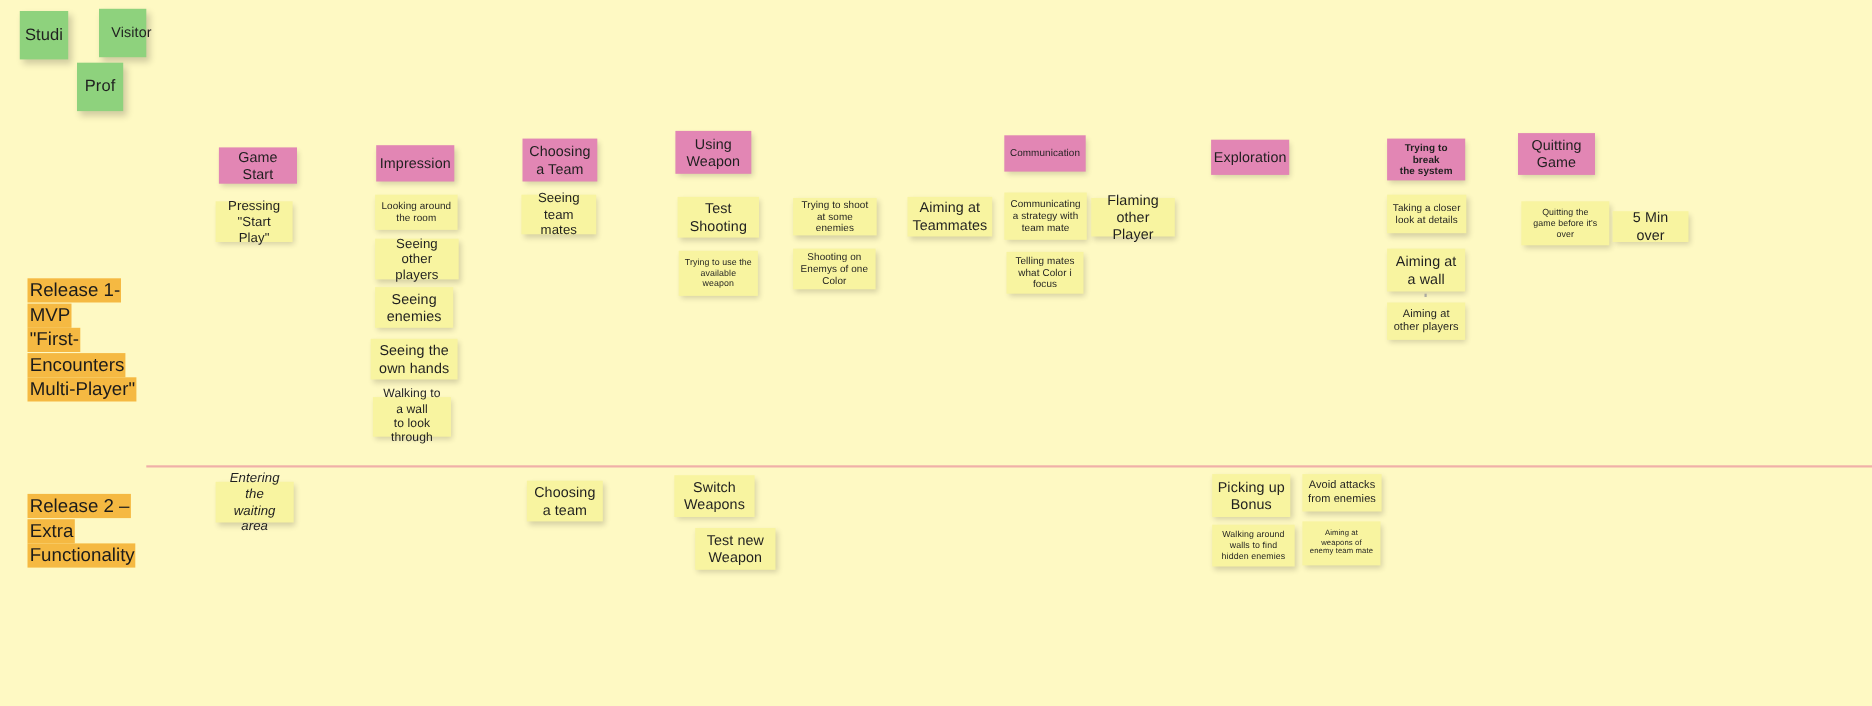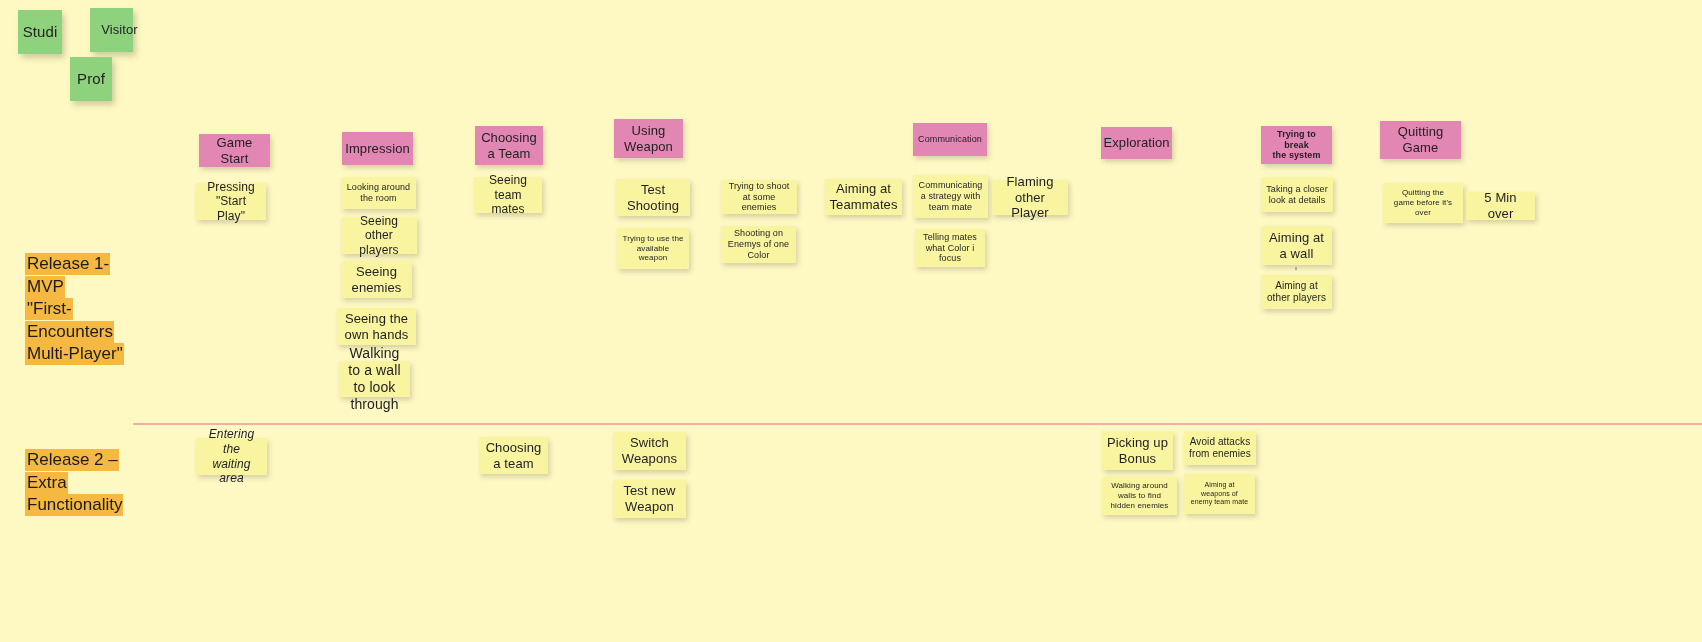--- a/index.html
+++ b/index.html
@@ -90,35 +90,35 @@
       <div class="note activity" style="left: 199px; top: 134px; width: 71px; height: 33px; font-size: 13px;">Game Start</div>
       <div class="note activity" style="left: 342px; top: 132px; width: 71px; height: 33px; font-size: 13px;">Impression</div>
       <div class="note activity" style="left: 475px; top: 126px; width: 68px; height: 39px; font-size: 13px;">Choosing
 a Team</div>
       <div class="note activity" style="left: 614px; top: 119px; width: 69px; height: 39px; font-size: 13px;">Using
 Weapon</div>
       <div class="note activity" style="left: 913px; top: 123px; width: 74px; height: 33px; font-size: 9px;">Communication</div>
       <div class="note activity" style="left: 1101px; top: 127px; width: 71px; height: 32px; font-size: 13px;">Exploration</div>
       <div class="note activity" style="left: 1261px; top: 126px; width: 71px; height: 38px; font-size: 9px; font-weight: bold;">Trying to break
 the system</div>
-      <div class="note activity" style="left: 1380px; top: 121px; width: 81px; height: 38px; font-size: 13px;">Quitting
+      <div class="note activity" style="left: 1380px; top: 121px; width: 70px; height: 38px; font-size: 13px;">Quitting
 Game</div>
     </div>
   <div id="tasks1-layer">
       <div class="note task" style="left: 196px; top: 183px; width: 70px; height: 37px; font-size: 12px;">Pressing
 "Start Play"</div>
       <div class="note task" style="left: 341px; top: 177px; width: 75px; height: 32px; font-size: 9px;">Looking around
 the room</div>
       <div class="note task" style="left: 341px; top: 217px; width: 76px; height: 37px; font-size: 12px;">Seeing other
 players</div>
       <div class="note task" style="left: 341px; top: 261px; width: 71px; height: 37px; font-size: 13px;">Seeing
 enemies</div>
       <div class="note task" style="left: 337px; top: 308px; width: 79px; height: 37px; font-size: 13px;">Seeing the
 own hands</div>
-      <div class="note task" style="left: 339px; top: 361px; width: 71px; height: 36px; font-size: 14px;">Walking to a wall
+      <div class="note task" style="left: 339px; top: 361px; width: 71px; height: 36px; font-size: 11px;">Walking to a wall
 to look through</div>
       <div class="note task" style="left: 474px; top: 177px; width: 68px; height: 36px; font-size: 12px;">Seeing
 team mates</div>
       <div class="note task" style="left: 616px; top: 179px; width: 74px; height: 37px; font-size: 13px;">Test
 Shooting</div>
       <div class="note task" style="left: 617px; top: 228px; width: 72px; height: 41px; font-size: 8px;">Trying to use the
 available
 weapon</div>
       <div class="note task" style="left: 721px; top: 180px; width: 76px; height: 34px; font-size: 9px;">Trying to shoot
 at some enemies</div>
@@ -147,21 +147,21 @@
       <div class="note task" style="left: 1466px; top: 192px; width: 69px; height: 28px; font-size: 13px;">5 Min over</div>
       <div class="tick" style="left: 1295px; top: 267px;"></div>
     </div>
   <div id="tasks2-layer">
       <div class="note task" style="left: 196px; top: 438px; width: 71px; height: 37px; font-size: 12px; font-style: italic;">Entering the
 waiting area</div>
       <div class="note task" style="left: 479px; top: 437px; width: 69px; height: 37px; font-size: 13px;">Choosing
 a team</div>
       <div class="note task" style="left: 613px; top: 432px; width: 73px; height: 38px; font-size: 13px;">Switch
 Weapons</div>
-      <div class="note task" style="left: 613px; top: 480px; width: 73px; height: 38px; font-size: 13px;">Test new
+      <div class="note task" style="left: 632px; top: 480px; width: 73px; height: 38px; font-size: 13px;">Test new
 Weapon</div>
       <div class="note task" style="left: 1102px; top: 431px; width: 71px; height: 39px; font-size: 13px;">Picking up
 Bonus</div>
       <div class="note task" style="left: 1102px; top: 477px; width: 75px; height: 38px; font-size: 8px;">Walking around
 walls to find
 hidden enemies</div>
       <div class="note task" style="left: 1184px; top: 431px; width: 72px; height: 34px; font-size: 10px;">Avoid attacks
 from enemies</div>
       <div class="note task" style="left: 1184px; top: 474px; width: 71px; height: 40px; font-size: 7px;">Aiming at
 weapons of

